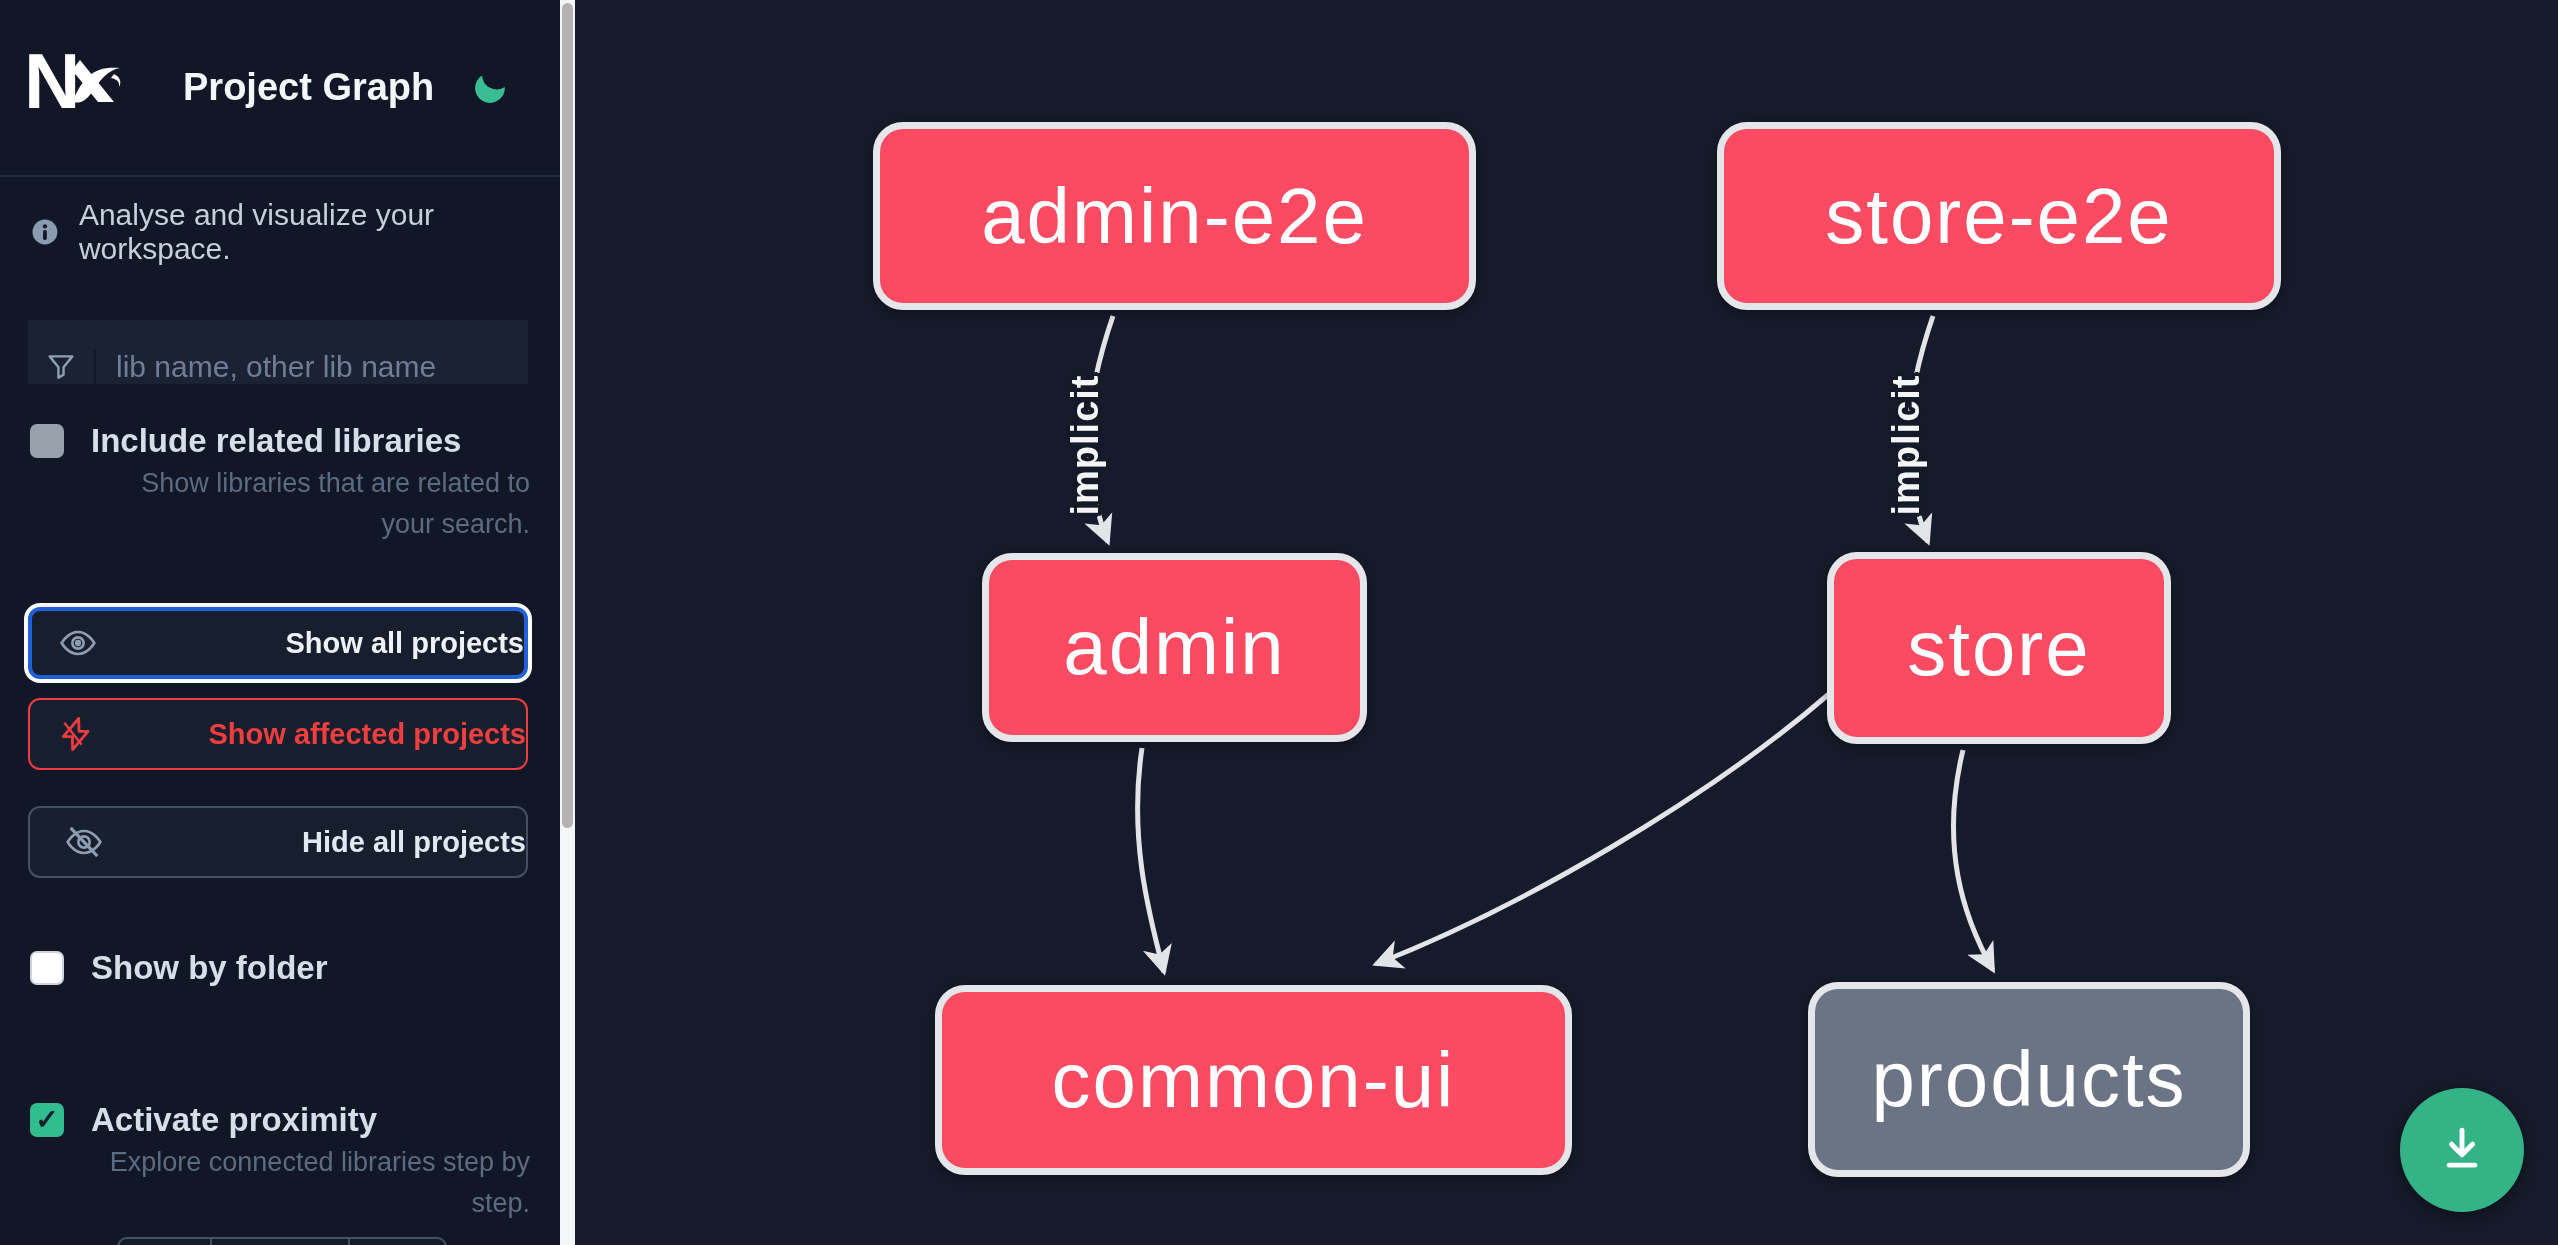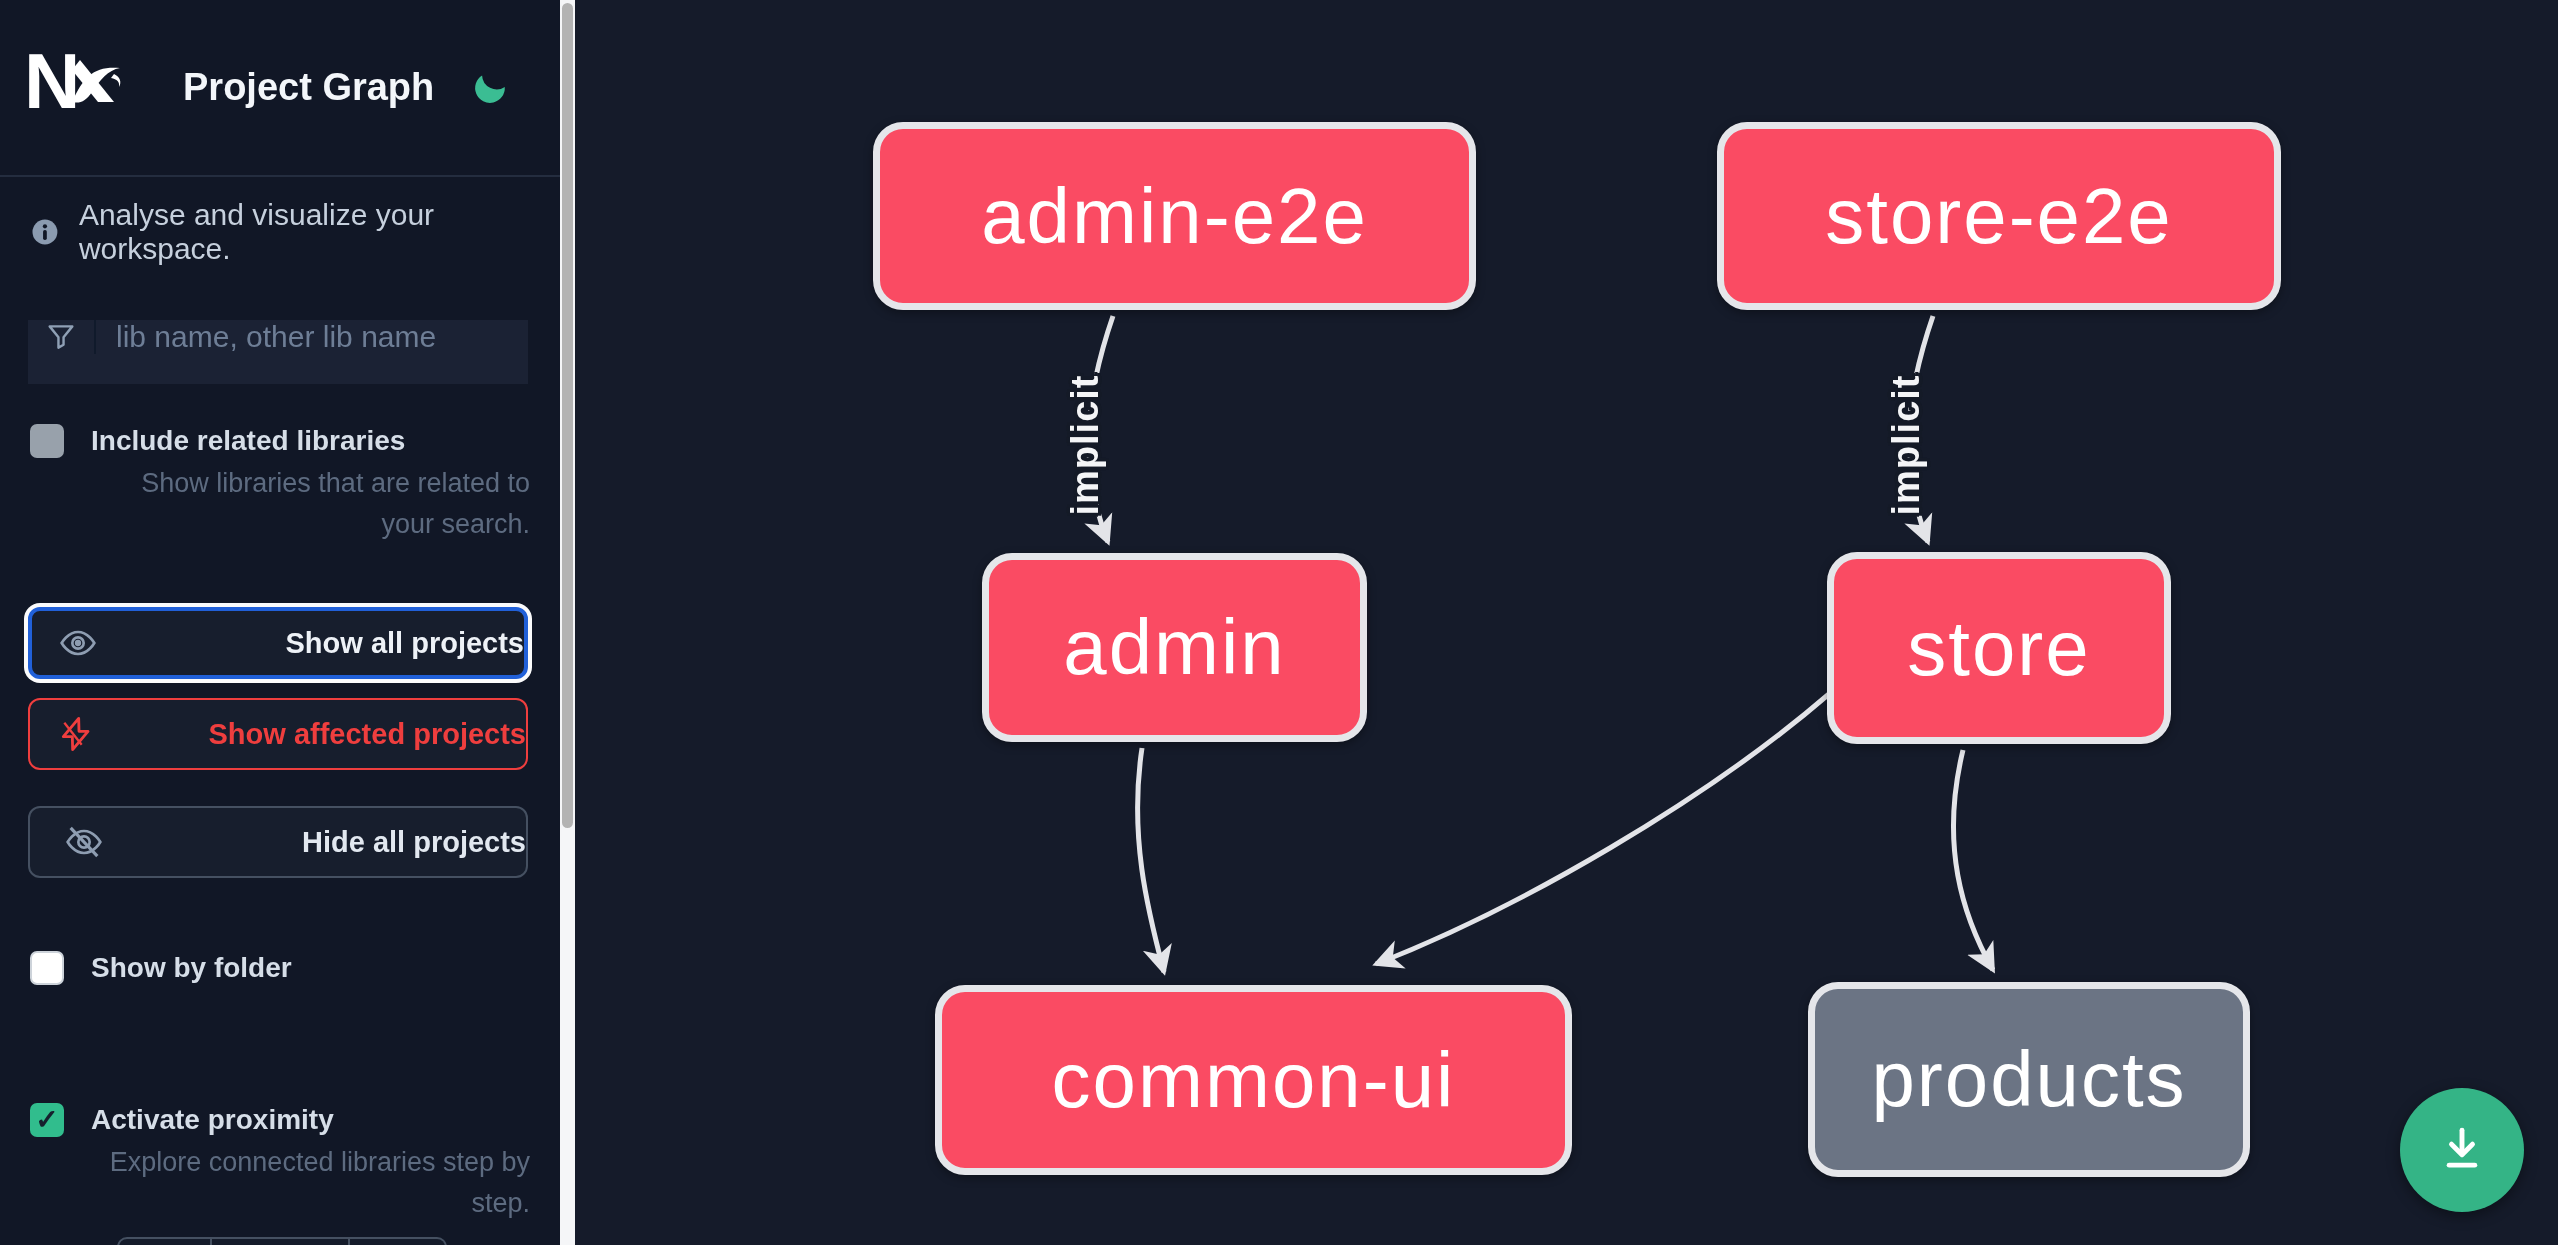--- a/index.html
+++ b/index.html
@@ -25,35 +25,35 @@
   #sidebar{position:absolute;left:0;top:0;width:560px;height:1245px;background:#111726;}
   .hdr{position:absolute;left:0;top:0;width:560px;height:175px;border-bottom:2px solid #242d3f;}
   .nx-logo{position:absolute;left:28px;top:40px;}
   .app-title{position:absolute;left:183px;top:66px;font-size:38px;font-weight:700;color:#f3f6fa;}
   .moon{position:absolute;left:470px;top:68px;cursor:pointer;}
 
   .tagline{position:absolute;left:30px;top:198px;display:flex;align-items:center;gap:19px;}
   .tagline .txt{font-size:30px;color:#c6d0dd;}
 
   .search{position:absolute;left:28px;top:320px;width:500px;height:64px;background:#1b2234;
-          border-radius:0;display:flex;align-items:flex-start;box-sizing:border-box;}
+          border-radius:0;display:flex;align-items:flex-end;box-sizing:border-box;}
   .search .icell{width:66px;display:flex;align-items:center;justify-content:center;
                  border-right:2px solid #101a2b;}
   .search input{flex:1;background:transparent;border:none;outline:none;color:#cfd8e4;
                 font-size:30px;font-family:"Liberation Sans",sans-serif;padding:0 20px;}
   .search input::placeholder{color:#6e7e96;}
 
   .chk{position:absolute;left:30px;width:500px;display:flex;align-items:flex-start;cursor:pointer;}
   .chk .box{flex:0 0 34px;height:34px;border-radius:7px;margin-top:2px;box-sizing:border-box;
             display:flex;align-items:center;justify-content:center;}
   .box.gray{background:#98a1ab;}
   .box.white{background:#ffffff;border:2px solid #cdd3da;}
   .box.green{background:#31bd8d;color:#16202e;font-size:28px;font-weight:700;line-height:1;}
   .chk .txt{margin-left:27px;width:450px;}
-  .chk .lbl{display:block;font-size:28px;font-weight:600;color:#d6dee8;line-height:38px;}
+  .chk .lbl{display:block;font-size:33px;font-weight:600;color:#d6dee8;line-height:38px;}
   .chk .desc{display:block;font-size:27px;color:#5d6b80;line-height:41px;margin-top:3px;text-align:right;}
 
   .btn{position:absolute;left:28px;width:500px;height:72px;box-sizing:border-box;border-radius:12px;
        background:#171e2d;display:flex;align-items:center;gap:24px;padding:0 0 0 26px;
        font-family:"Liberation Sans",sans-serif;font-size:29px;font-weight:600;cursor:pointer;justify-content:space-between;}
   .btn.focus{border:4px solid #2160d8;box-shadow:0 0 0 4px #fbfbfc;color:#eef2f7;}
   .btn.red{border:2px solid #ef3e3e;color:#ef3e3e;}
   .btn.plain{border:2px solid #455061;color:#e2e8f0;padding-left:34px;}
 
   .stepper-sliver{position:absolute;left:117px;top:1237px;width:330px;height:30px;display:flex;}

